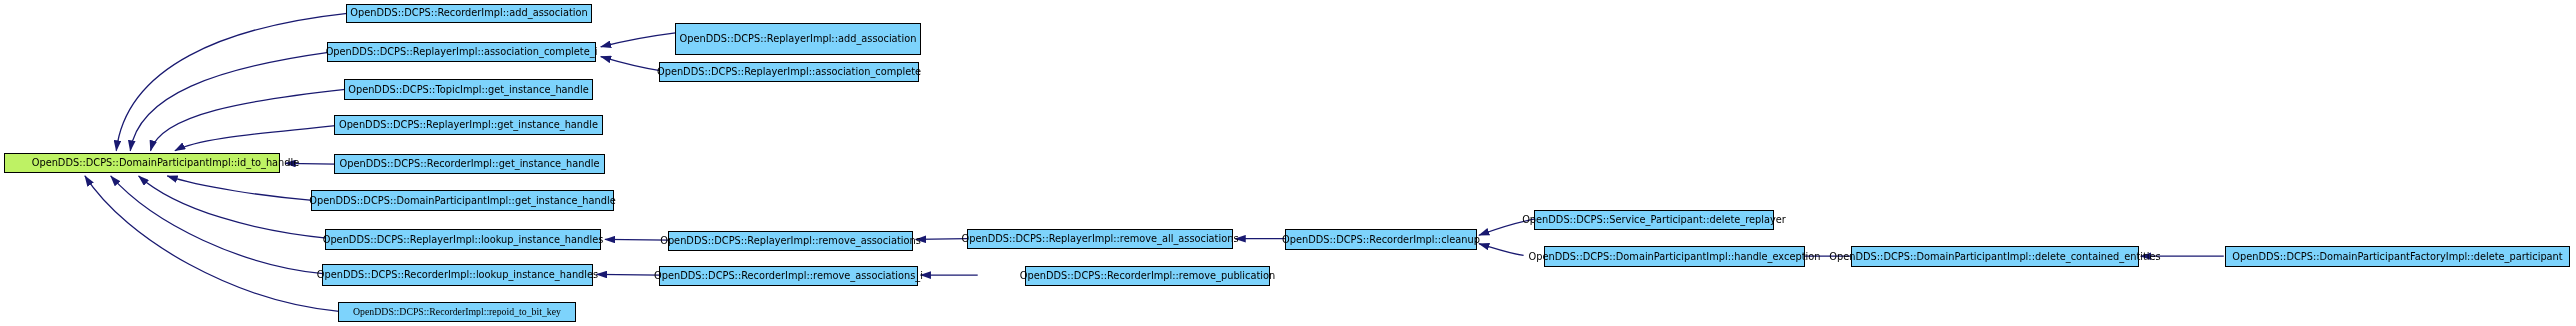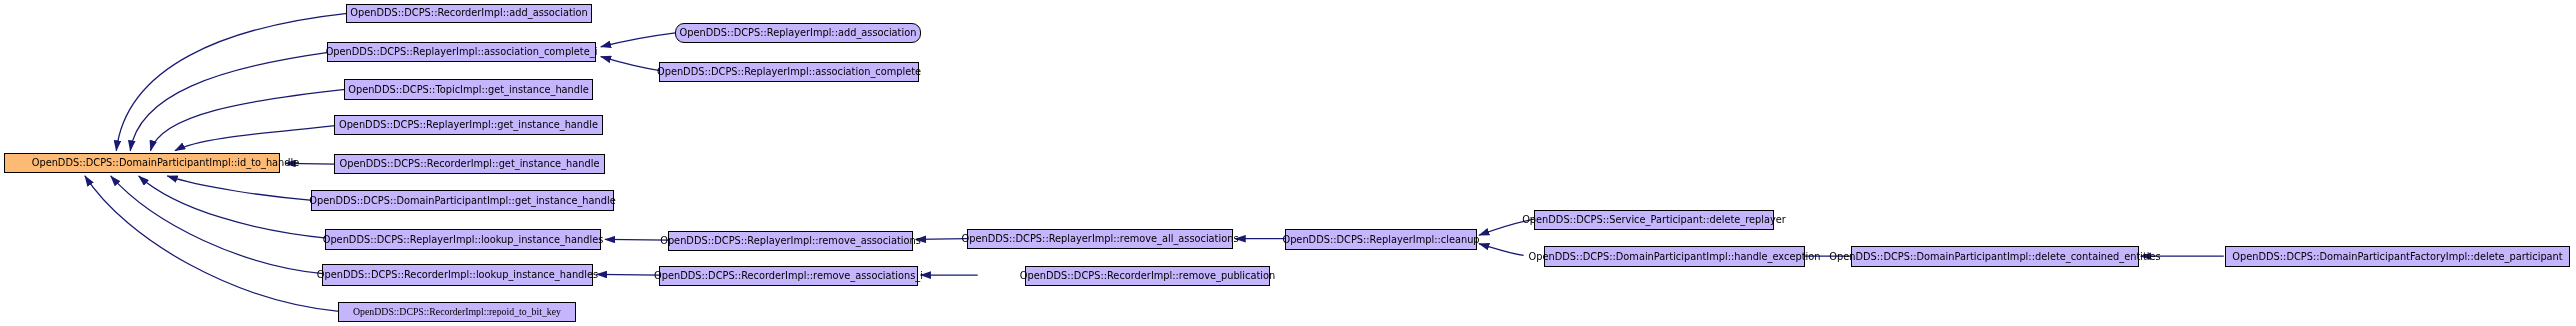--- a/index.html
+++ b/index.html
@@ -18,33 +18,33 @@
     position: absolute;
     left: 0;
     top: 0;
     width: 2576px;
     height: 326px;
   }
   .node {
     position: absolute;
     box-sizing: border-box;
     border: 1.4px solid #000000;
-    background: #c4b5fd;
+    background: #7dd3fc;
     color: #000000;
     font-size: 9.8px;
     line-height: 1;
     display: flex;
     align-items: center;
     justify-content: center;
     white-space: nowrap;
     overflow: visible;
     cursor: pointer;
   }
   .node.highlight {
-    background: #fdba74;
+    background: #bef264;
     cursor: default;
     padding-left: 48px;
   }
   .edge {
     fill: none;
     stroke-width: 1.8px;
   }
 </style>
 </head>
 <body>
@@ -75,34 +75,34 @@
         <path d="M2180,366 C2156,362 2140,356 2116,349" class="edge" stroke="#191970" marker-end="url(#arrow)"></path>
         <path d="M2648,367 L2557,367" class="edge" stroke="#191970" marker-end="url(#arrow)"></path>
         <path d="M3183,367 L3064,367" class="edge" stroke="#191970" marker-end="url(#arrow)"></path>
         <path d="M942,394 L852,393" class="edge" stroke="#191970" marker-end="url(#arrow)"></path>
         <path d="M1398,394 L1316,394" class="edge" stroke="#191970" marker-end="url(#arrow)"></path>
       </g>
   </svg>
   <div id="nodes">
       <div class="node highlight" style="left: 3.5px; top: 153px; width: 276px; height: 20px;">OpenDDS::DCPS::DomainParticipantImpl::id_to_handle</div>
       <div class="node" style="left: 346px; top: 3.5px; width: 246px; height: 19.6px;">OpenDDS::DCPS::RecorderImpl::add_association</div>
-      <div class="node" style="left: 675px; top: 23px; width: 246px; height: 20px; border-radius: 9px;">OpenDDS::DCPS::ReplayerImpl::add_association</div>
+      <div class="node" style="left: 675px; top: 23px; width: 246px; height: 32px;">OpenDDS::DCPS::ReplayerImpl::add_association</div>
       <div class="node" style="left: 327px; top: 42px; width: 269px; height: 20px; text-align: right;">OpenDDS::DCPS::ReplayerImpl::association_complete_i</div>
       <div class="node" style="left: 659px; top: 62px; width: 260px; height: 19.6px;">OpenDDS::DCPS::ReplayerImpl::association_complete</div>
       <div class="node" style="left: 344px; top: 79px; width: 249px; height: 21px;">OpenDDS::DCPS::TopicImpl::get_instance_handle</div>
       <div class="node" style="left: 334px; top: 115px; width: 269px; height: 20px;">OpenDDS::DCPS::ReplayerImpl::get_instance_handle</div>
       <div class="node" style="left: 334px; top: 154px; width: 271px; height: 20px;">OpenDDS::DCPS::RecorderImpl::get_instance_handle</div>
       <div class="node" style="left: 311px; top: 190px; width: 303px; height: 21px;">OpenDDS::DCPS::DomainParticipantImpl::get_instance_handle</div>
       <div class="node" style="left: 325px; top: 229px; width: 276px; height: 21px;">OpenDDS::DCPS::ReplayerImpl::lookup_instance_handles</div>
       <div class="node" style="left: 322px; top: 264px; width: 271px; height: 22px;">OpenDDS::DCPS::RecorderImpl::lookup_instance_handles</div>
       <div class="node" style="left: 338px; top: 302px; width: 238px; height: 20px; font-family: Liberation Serif, serif;">OpenDDS::DCPS::RecorderImpl::repoid_to_bit_key</div>
       <div class="node" style="left: 668px; top: 231px; width: 245px; height: 20px;">OpenDDS::DCPS::ReplayerImpl::remove_associations</div>
       <div class="node" style="left: 659px; top: 266px; width: 259px; height: 20px;">OpenDDS::DCPS::RecorderImpl::remove_associations_i</div>
       <div class="node" style="left: 967px; top: 229px; width: 266px; height: 20px;">OpenDDS::DCPS::ReplayerImpl::remove_all_associations</div>
       <div class="node" style="left: 977px; top: 266px; width: 245px; height: 20px; margin-left: 48px;">OpenDDS::DCPS::RecorderImpl::remove_publication</div>
-      <div class="node" style="left: 1285px; top: 229px; width: 192px; height: 21px;">OpenDDS::DCPS::ReplayerImpl::cleanup</div>
+      <div class="node" style="left: 1285px; top: 229px; width: 192px; height: 21px;">OpenDDS::DCPS::RecorderImpl::cleanup</div>
       <div class="node" style="left: 1534px; top: 210px; width: 240px; height: 19.6px;">OpenDDS::DCPS::Service_Participant::delete_replayer</div>
       <div class="node" style="left: 1524px; top: 246px; width: 261px; height: 21px; margin-left: 20px;">OpenDDS::DCPS::DomainParticipantImpl::handle_exception</div>
       <div class="node" style="left: 1851px; top: 246px; width: 288px; height: 21px;">OpenDDS::DCPS::DomainParticipantImpl::delete_contained_entities</div>
       <div class="node" style="left: 2225px; top: 246px; width: 345px; height: 21px;">OpenDDS::DCPS::DomainParticipantFactoryImpl::delete_participant</div>
     </div>
 </div>
 
 
 </body></html>

